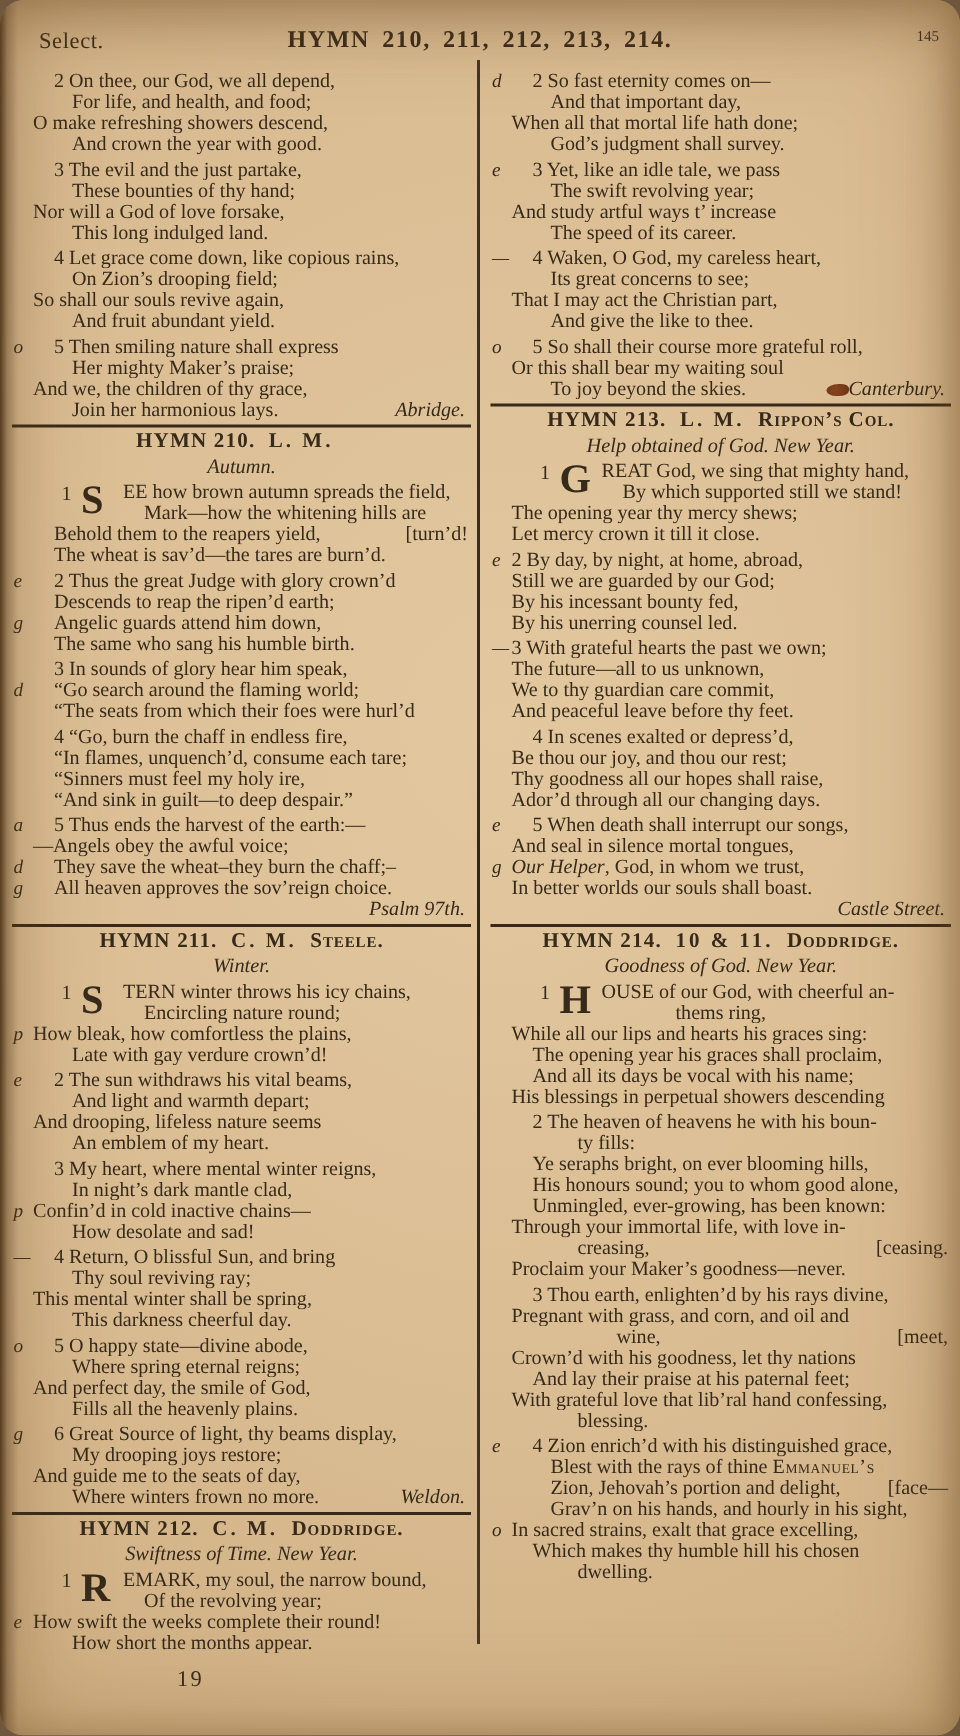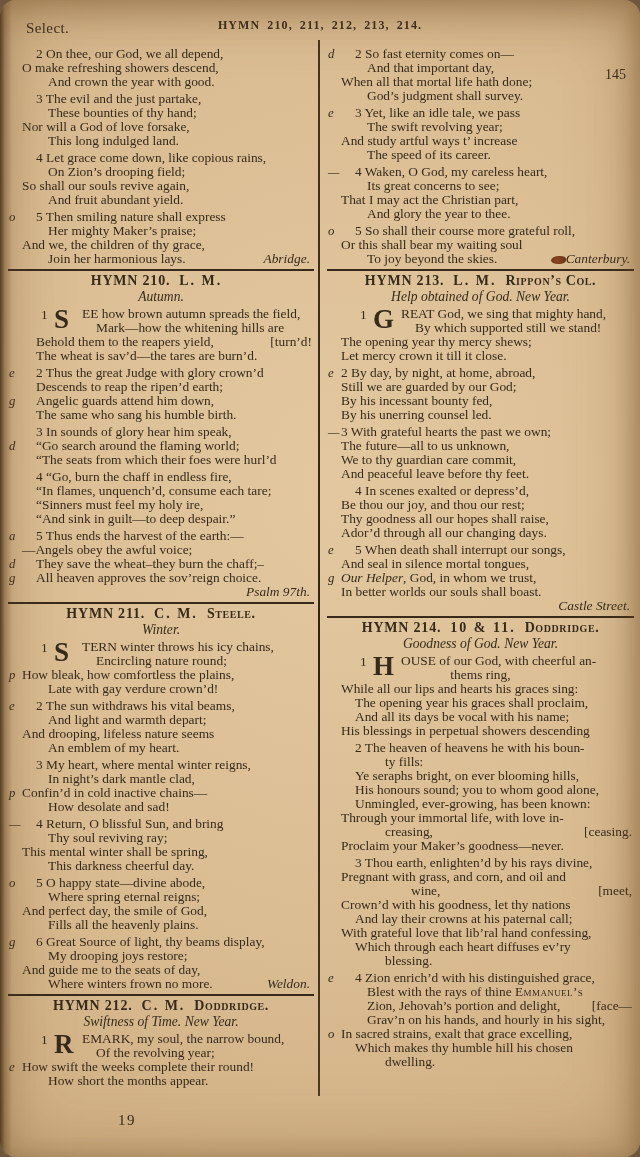--- a/index.html
+++ b/index.html
@@ -12,22 +12,22 @@
   }
   .page::after{
     content:'';position:absolute;inset:0;pointer-events:none;
     box-shadow:inset 0 0 70px rgba(110,75,35,.38), inset 0 16px 34px rgba(115,80,40,.28), inset -6px 0 18px rgba(110,75,35,.25);
   }
   .binding-edge{
     position:absolute;left:0;top:0;bottom:0;width:12px;
     background:linear-gradient(90deg, rgba(52,34,15,.85), rgba(52,34,15,.28) 40%, rgba(52,34,15,0));
   }
   .header-left{position:absolute;top:20px;left:26px;font-size:15px;letter-spacing:.4px;}
-  .header-center{position:absolute;top:18px;left:60px;right:60px;text-align:center;font-weight:bold;font-size:12px;letter-spacing:1.1px;word-spacing:3px;}
-  .header-right{position:absolute;top:19px;right:14px;font-size:14px;margin-top:48px;}
+  .header-center{position:absolute;top:18px;left:60px;right:60px;text-align:center;font-weight:bold;font-size:16px;letter-spacing:1.1px;word-spacing:3px;}
+  .header-right{position:absolute;top:19px;right:14px;font-size:10px;}
 
   .divider{position:absolute;left:318px;top:40px;height:1056px;width:2px;
     background:linear-gradient(180deg,#453521,#2f2414 60%,#4a3a24);}
 
   .col{position:absolute;top:44px;font-size:13.4px;line-height:14px;}
   .col-left{left:8px;width:306px;}
   .col-right{left:327px;width:307px;}
 
   .rule{height:2px;background:#38291a;margin:3px 0 2px;}
   .heading{text-align:center;font-weight:bold;font-size:14px;letter-spacing:.8px;margin-top:1px;white-space:nowrap;line-height:16px;}
@@ -64,20 +64,21 @@
 
   <div class="header-left">Select.</div>
   <div class="header-center">HYMN 210, 211, 212, 213, 214.</div>
   <div class="header-right">145</div>
 
   <div class="divider"></div>
 
   <div class="col col-left">
       <div class="stanza">
         <div class="line i1">2 On thee, our God, we all depend,</div>
+        <div class="line i2">For life, and health, and food;</div>
         <div class="line i0">O make refreshing showers descend,</div>
         <div class="line i2">And crown the year with good.</div>
       </div>
       <div class="stanza">
         <div class="line i1">3 The evil and the just partake,</div>
         <div class="line i2">These bounties of thy hand;</div>
         <div class="line i0">Nor will a God of love forsake,</div>
         <div class="line i2">This long indulged land.</div>
       </div>
       <div class="stanza">
@@ -192,21 +193,21 @@
       <div class="stanza">
         <div class="line i1"><span class="mletter">e</span>3 Yet, like an idle tale, we pass</div>
         <div class="line i2">The swift revolving year;</div>
         <div class="line i0">And study artful ways t’ increase</div>
         <div class="line i2">The speed of its career.</div>
       </div>
       <div class="stanza">
         <div class="line i1"><span class="mletter">—</span>4 Waken, O God, my careless heart,</div>
         <div class="line i2">Its great concerns to see;</div>
         <div class="line i0">That I may act the Christian part,</div>
-        <div class="line i2">And glory the year to thee.</div>
+        <div class="line i2">And give the like to thee.</div>
       </div>
       <div class="stanza">
         <div class="line i1"><span class="mletter">o</span>5 So shall their course more grateful roll,</div>
         <div class="line i0">Or this shall bear my waiting soul</div>
         <div class="line i2"><span class="attr">Canterbury.</span><span class="smudge"></span>To joy beyond the skies.</div>
       </div>
       <div class="rule"></div>
       <div class="heading"><span class="h-num">HYMN 213.</span><span class="h-meter">L. M.</span><span class="h-author">Rippon’s Col.</span></div>
       <div class="subtitle">Help obtained of God.  New Year.</div>
       <div class="stanza">
@@ -265,23 +266,22 @@
         <div class="line i1">Unmingled, ever-growing, has been known:</div>
         <div class="line i0">Through your immortal life, with love in-</div>
         <div class="line i3"><span class="catchword">[ceasing.</span>creasing,</div>
         <div class="line i0">Proclaim your Maker’s goodness—never.</div>
       </div>
       <div class="stanza">
         <div class="line i1">3 Thou earth, enlighten’d by his rays divine,</div>
         <div class="line i0">Pregnant with grass, and corn, and oil and</div>
         <div class="line i4"><span class="catchword">[meet,</span>wine,</div>
         <div class="line i0">Crown’d with his goodness, let thy nations</div>
-        <div class="line i1">And lay their crowns at his paternal call;</div>
+        <div class="line i1">And lay their praise at his paternal feet;</div>
         <div class="line i0">With grateful love that lib’ral hand confessing,</div>
-        <div class="line i1">Which  through  each  heart  diffuses  ev’ry</div>
         <div class="line i3">blessing.</div>
       </div>
       <div class="stanza">
         <div class="line i1"><span class="mletter">e</span>4 Zion enrich’d with his distinguished grace,</div>
         <div class="line i2">Blest with the rays of thine <span class="smallcaps">Emmanuel’s</span></div>
         <div class="line i2"><span class="catchword">[face—</span>Zion, Jehovah’s portion and delight,</div>
         <div class="line i2">Grav’n on his hands, and hourly in his sight,</div>
         <div class="line i0"><span class="mletter">o</span>In sacred strains, exalt that grace excelling,</div>
         <div class="line i1">Which  makes  thy  humble  hill his  chosen</div>
         <div class="line i3">dwelling.</div>

